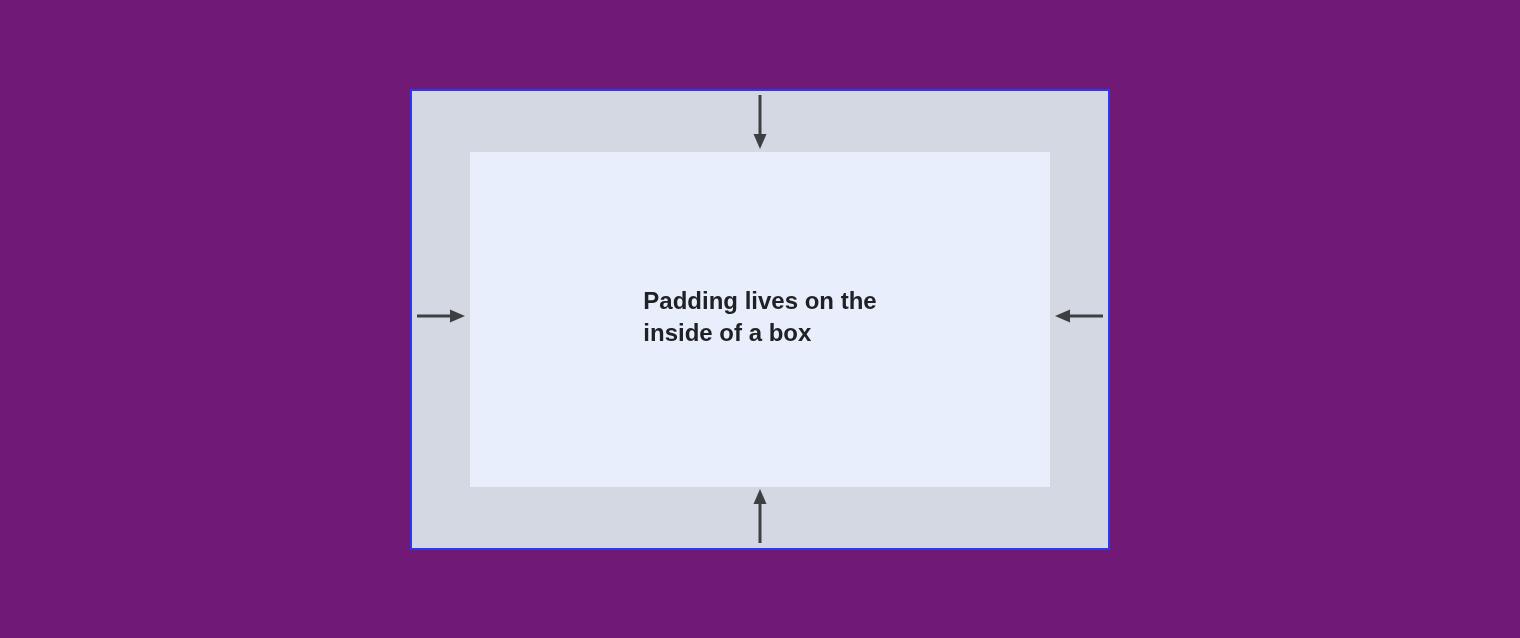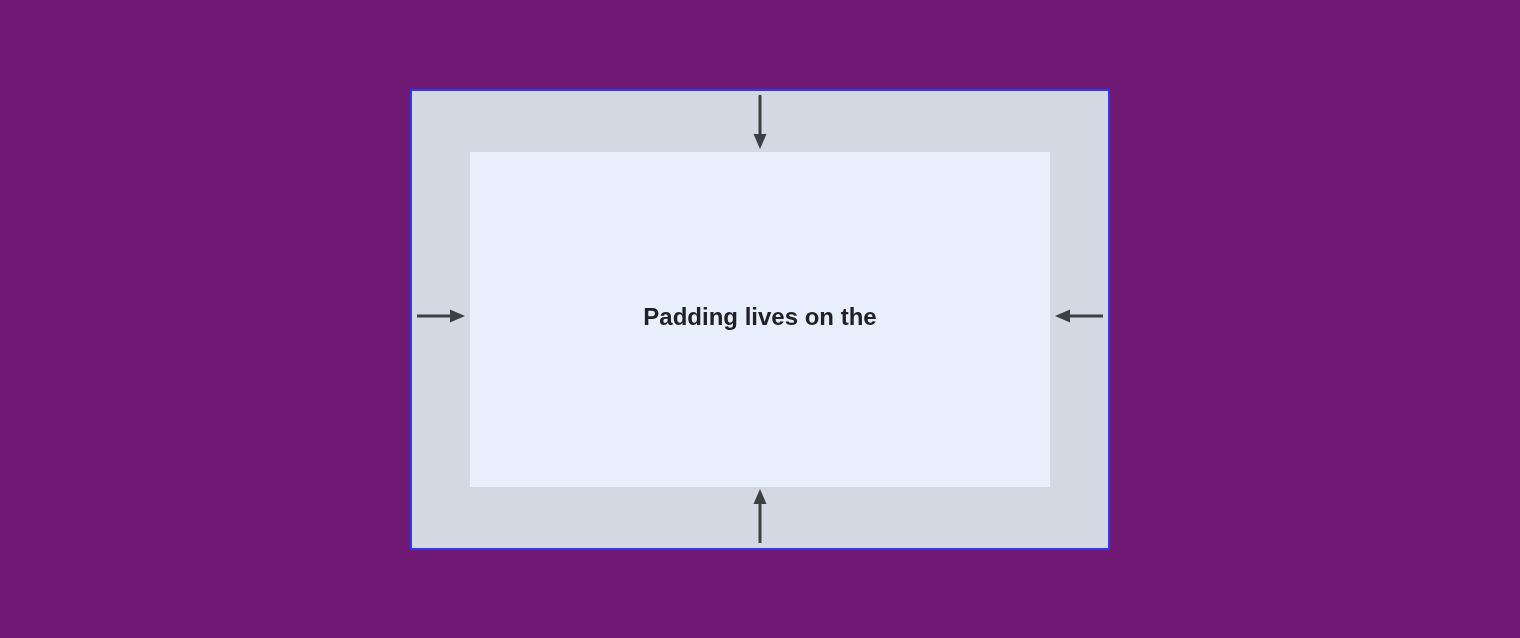--- a/index.html
+++ b/index.html
@@ -50,20 +50,21 @@
 </head>
 <body>
 
 <div class="canvas" style="background-color: #701a75;">
 
   <div class="outer-box" style="border-color: rgb(51, 54, 240); background-color: rgb(211, 216, 226);">
 
     <div class="inner-box" style="background-color: rgb(233, 238, 252);">
       <div class="caption" style="color: rgb(32, 33, 36);">
         <div>Padding lives on the</div>
+        <div>inside of a box</div>
       </div>
     </div>
   </div>
 
   <svg class="arrow arrow-top" width="20" height="58" viewBox="0 0 20 58">
     <line x1="10" y1="3" x2="10" y2="43" stroke="#3c4043" stroke-width="3"></line>
     <polygon points="10,57 3.5,42 16.5,42" fill="#3c4043"></polygon>
   </svg>
 
   <svg class="arrow arrow-bottom" width="20" height="58" viewBox="0 0 20 58">

